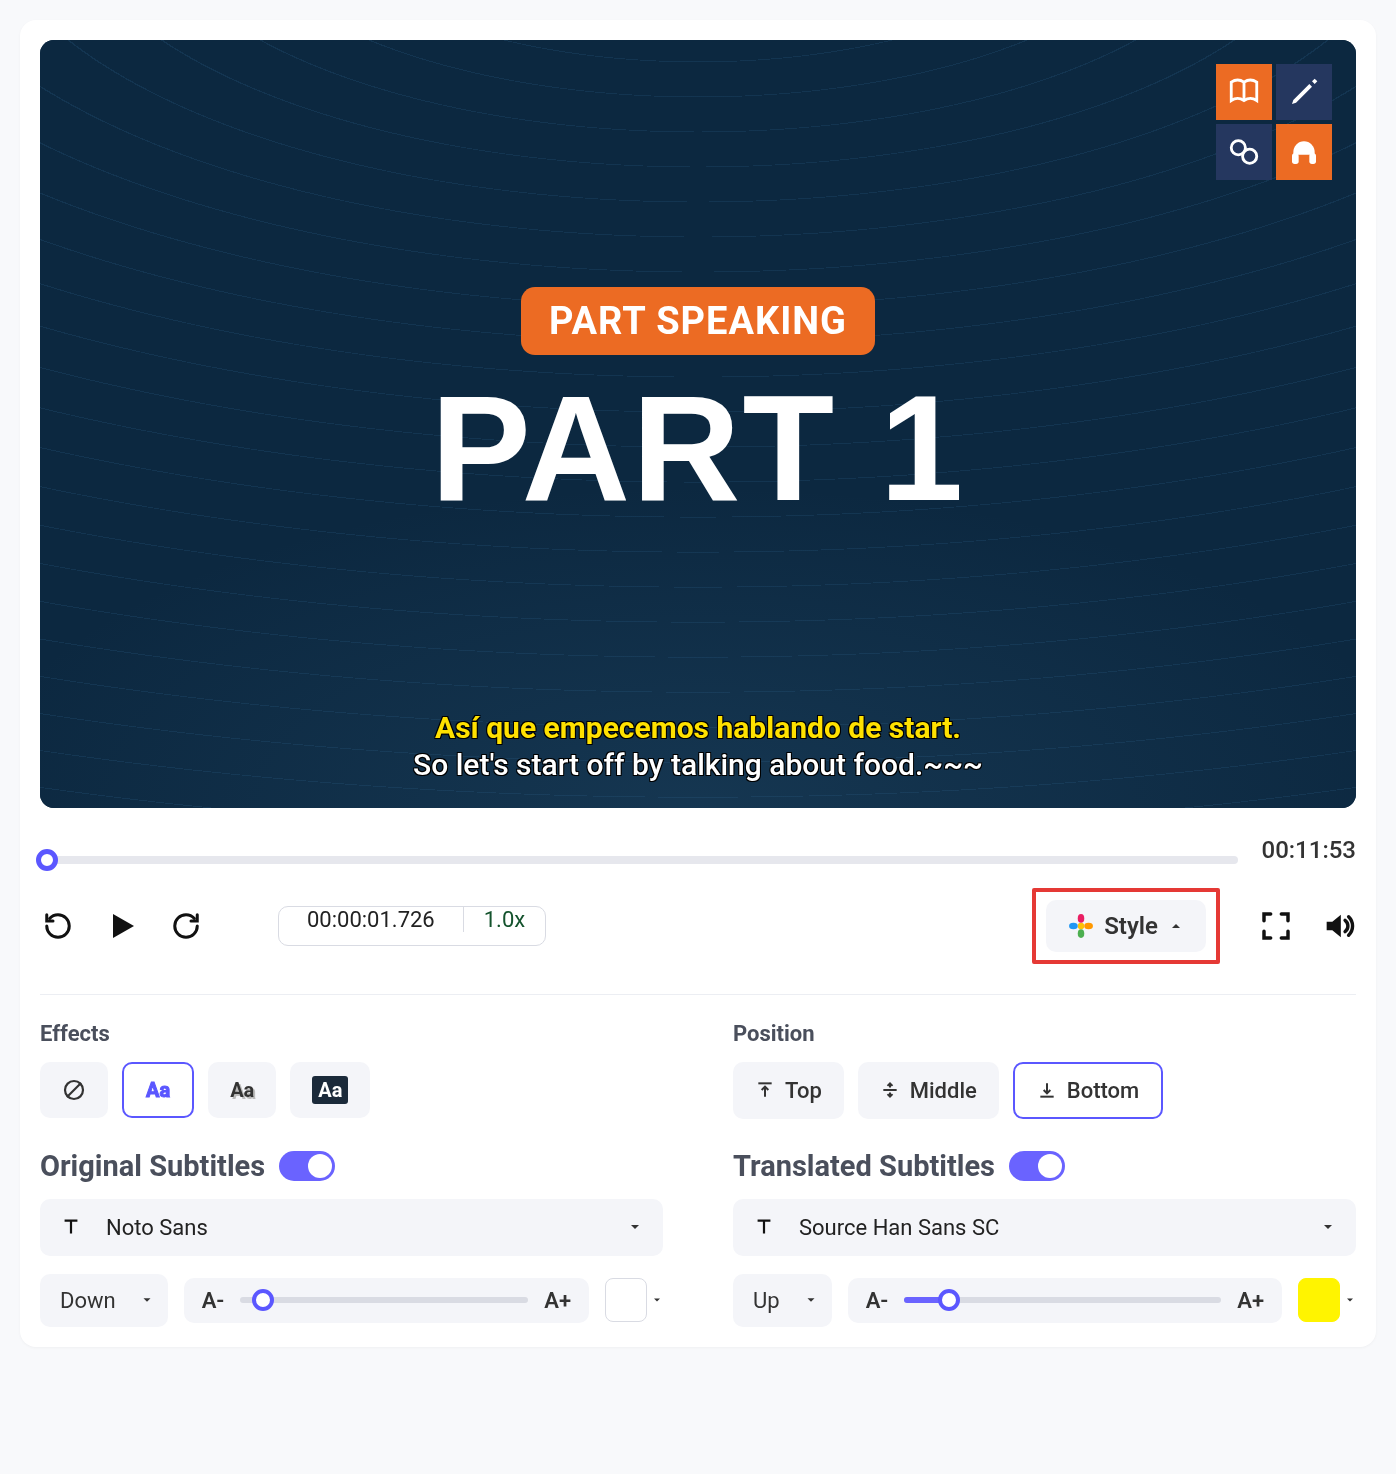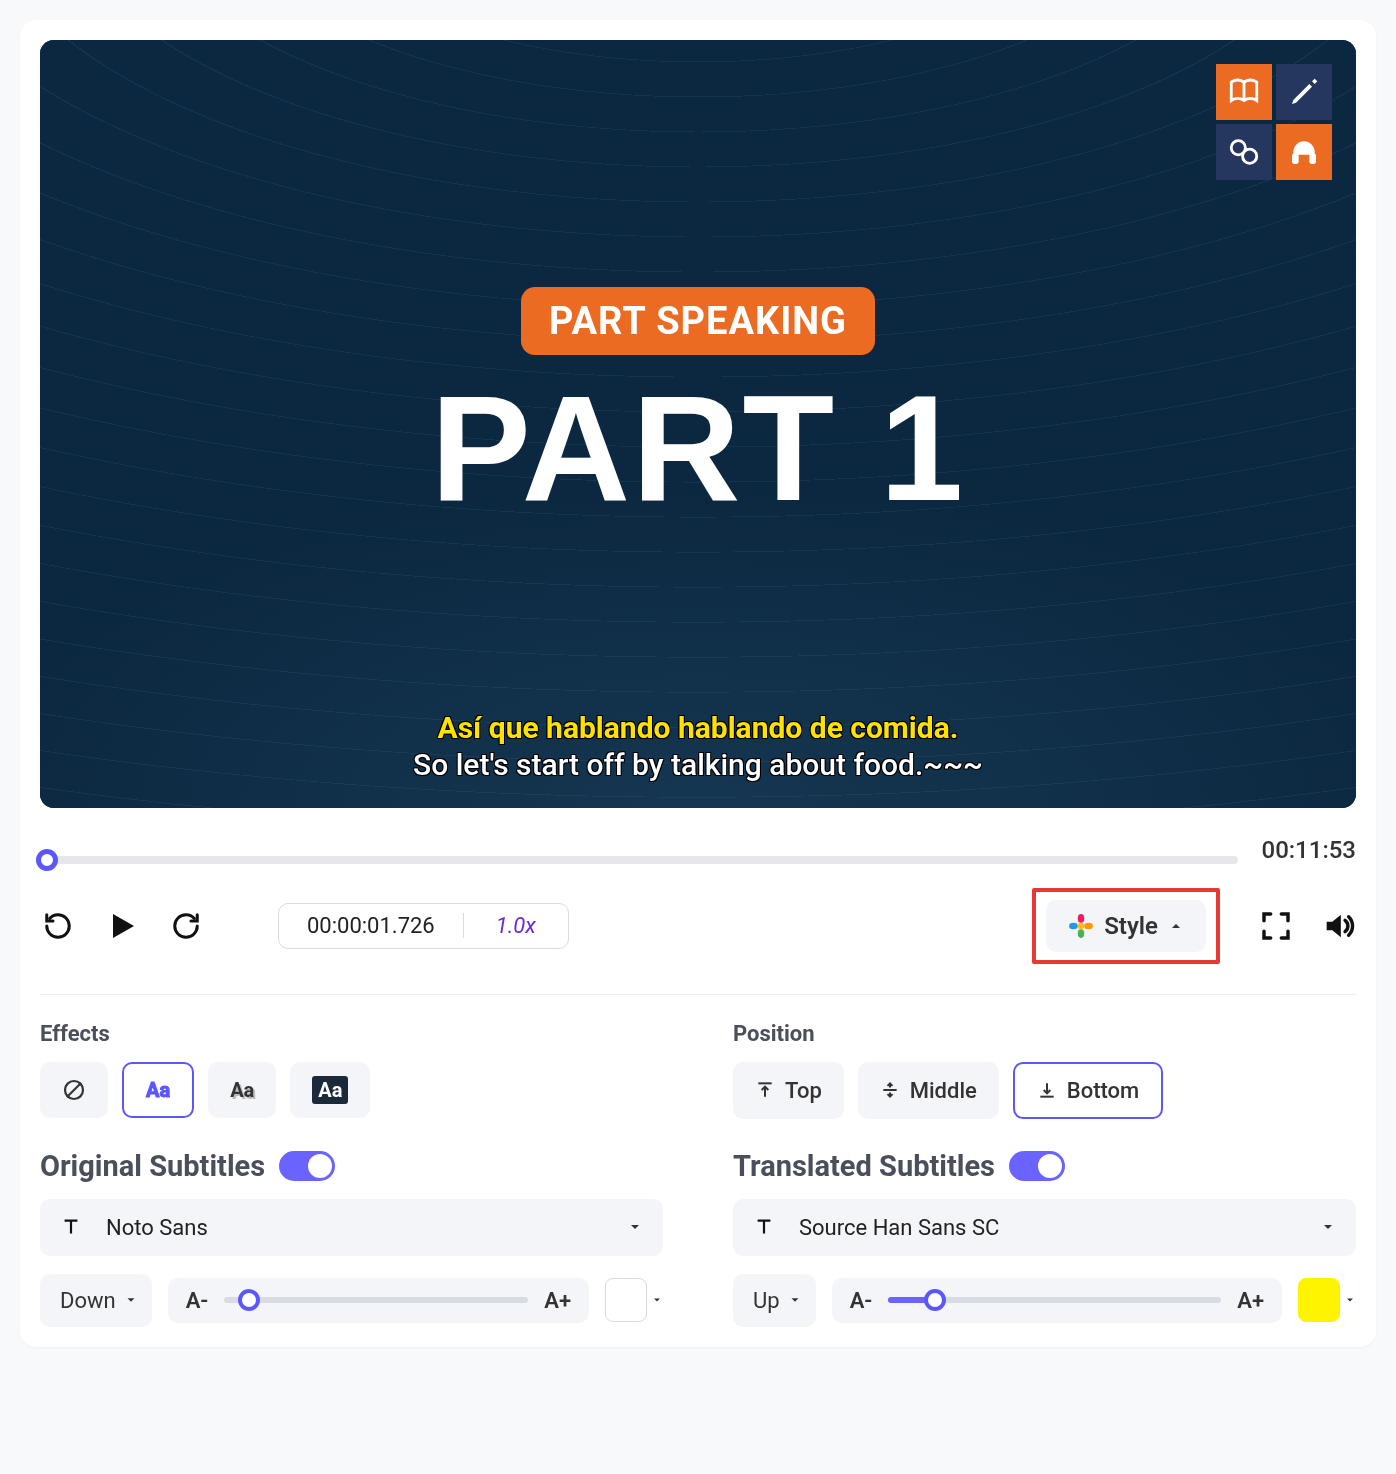--- a/index.html
+++ b/index.html
@@ -79,25 +79,25 @@
   .duration { font-size:24px; color:#333; font-weight:500; }
 
   
   .controls-row {
     display:flex; align-items:center; gap:28px; padding:6px 0 30px 0;
     border-bottom:1px solid #eceef3;
   }
   .icon-btn { width:36px; height:36px; display:flex; align-items:center; justify-content:center; cursor:pointer; }
   .play-btn svg { width:48px; height:48px; }
   .time-box {
-    display:flex; align-items:center; border:1px solid #d9dbe3; border-radius:10px; overflow:hidden;
-    height:46px;
+    display:flex; align-items:flex-start; border:1px solid #d9dbe3; border-radius:10px; overflow:hidden;
+    height:40px;
   }
   .time-val { padding:0 28px; display:flex; align-items:center; font-size:22px; color:#222; }
-  .rate-val { padding:0 32px; display:flex; align-items:center; font-size:22px; color:#6d28d9; border-left:1px solid #d9dbe3;font-style:italic; }
+  .rate-val { padding:0 20px; display:flex; align-items:center; font-size:22px; color:#14532d; border-left:1px solid #d9dbe3; }
   .spacer-flex { flex:1; }
 
   .style-wrap {
     border:4px solid #e53935; border-radius:2px; padding:8px 10px;
   }
   .style-btn {
     display:flex; align-items:center; gap:10px;
     background:#f4f5f9; border-radius:10px; padding:12px 22px; cursor:pointer;
   }
   .style-label { font-size:24px; font-weight:600; color:#333; }
@@ -129,21 +129,21 @@
 
   .select {
     background:#f4f5f9; border-radius:10px; padding:16px 20px;
     display:flex; align-items:center; gap:24px; cursor:pointer;
   }
   .select .sel-text { flex:1; font-size:22px; color:#222; }
 
   .ctrl-row { display:flex; align-items:center; gap:16px; margin-top:18px; }
   .mini-select {
     background:#f4f5f9; border-radius:10px; padding:14px 14px 14px 20px;
-    display:flex; align-items:center; gap:8px; font-size:22px; cursor:pointer;
+    display:flex; align-items:center; gap:24px; font-size:22px; cursor:pointer;
   }
   .size-box {
     flex:1; background:#f4f5f9; border-radius:10px; padding:10px 18px;
     display:flex; align-items:center; gap:16px;
   }
   .sz-label { font-size:22px; font-weight:600; }
   .slider-track { flex:1; height:6px; background:#d9dbe3; border-radius:4px; position:relative; }
   .slider-thumb {
     position:absolute; top:50%; transform:translate(-50%,-50%);
     width:22px; height:22px; border:4px solid #5b57ff; background:#fff; border-radius:50%;
@@ -187,21 +187,21 @@
             <rect x="3" y="13" width="5" height="8" rx="2"></rect>
             <rect x="16" y="13" width="5" height="8" rx="2"></rect>
           </svg>
       </div>
     </div>
     <div class="video-center">
       <div class="pill">PART SPEAKING</div>
       <div class="part">PART 1</div>
     </div>
     <div class="subs">
-      <div class="sub-trans">Así que hablando hablando de comida.</div>
+      <div class="sub-trans">Así que empecemos hablando de start.</div>
       <div class="sub-orig">So let's start off by talking about food.~~~</div>
     </div>
   </div>
 
   <div class="progress-row">
     <div class="progress-track">
       <div class="progress-thumb"></div>
     </div>
     <div class="duration">00:11:53</div>
   </div>

